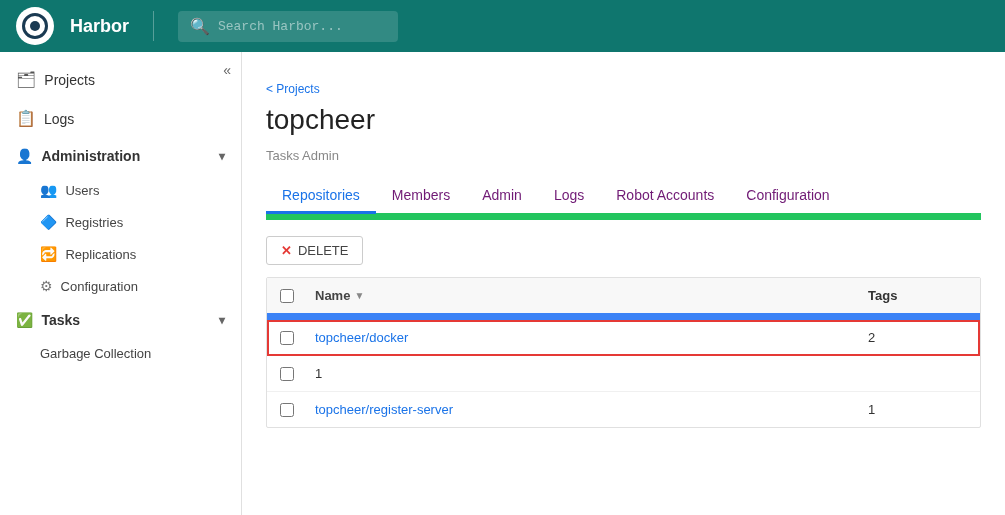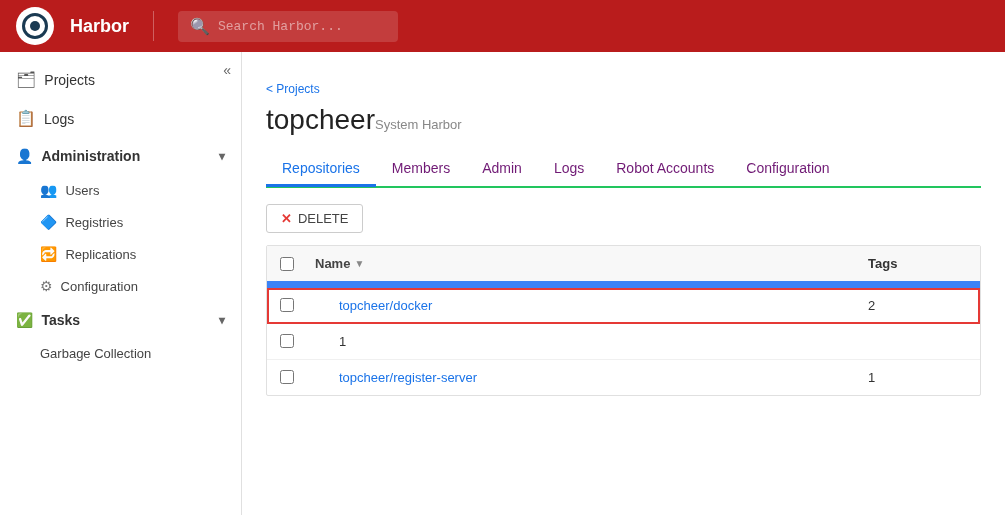--- a/index.html
+++ b/index.html
@@ -1,21 +1,21 @@
 <!DOCTYPE html>
 <html><head>
   <meta charset="utf-8">
   <style>
     * { box-sizing: border-box; margin: 0; padding: 0; font-family: Arial, sans-serif; }
 
     body { background: #f5f5f5; width: 1005px; height: 515px; overflow: hidden; }
 
     
     .topnav {
-      background: #b91c1c;
+      background: #0f766e;
       height: 52px;
       display: flex;
       align-items: center;
       padding: 0 16px;
       gap: 16px;
     }
     .logo-circle {
       width: 38px; height: 38px;
       border-radius: 50%;
       background: #fff;
@@ -126,34 +126,36 @@
       overflow-y: auto;
     }
     .breadcrumb {
       font-size: 12px;
       color: #1a73e8;
       margin-bottom: 8px;
       cursor: pointer;
     }
     .project-header {
       display: flex; align-items: baseline;
+      gap: 12px;
       margin-bottom: 16px;
+      flex-direction: column;
     }
     .project-name {
       font-size: 28px;
       font-weight: 400;
       color: #222;
     }
     .project-role {
       font-size: 13px;
       color: #888;
     }
     .tabs {
       display: flex;
-      border-bottom: 2px solid #22c55e;
+      border-bottom: 7px solid #22c55e;
       margin-bottom: 16px;
       gap: 0;
     }
     .tab {
       padding: 8px 16px;
       font-size: 14px;
       cursor: pointer;
       color: #701a75;
       border-bottom: 3px solid transparent;
       margin-bottom: -1px;
@@ -196,22 +198,21 @@
       font-weight: 600;
       color: #444;
     }
     .col-check { width: 40px; padding: 10px; display: flex; align-items: center; justify-content: center; }
     .col-name { flex: 1; padding: 10px 8px; display: flex; align-items: center; gap: 4px; }
     .col-tags { width: 120px; padding: 10px 8px; }
     .table-row {
       display: flex;
       border-bottom: 1px solid #f0f0f0;
       font-size: 13px;
-      align-items: flex-start;
-      gap: 24px;
+      align-items: center;
     }
     .table-row:last-child { border-bottom: none; }
     .table-row.highlighted {
       outline: 2px solid #e53935;
       outline-offset: -2px;
     }
     .table-row .col-name a {
       color: #1a73e8;
       text-decoration: none;
     }
@@ -286,21 +287,21 @@
         <span>Garbage Collection</span>
       </div>
     </div>
   </div>
 
   <div class="main">
     <div class="breadcrumb">&lt; Projects</div>
 
     <div class="project-header">
       <span class="project-name">topcheer</span>
-      <span class="project-role">System Harbor</span>
+      <span class="project-role">Tasks Admin</span>
     </div>
 
     <div class="tabs">
       <div class="tab active">Repositories</div>
       <div class="tab">Members</div>
       <div class="tab">Admin</div>
       <div class="tab">Logs</div>
       <div class="tab">Robot Accounts</div>
       <div class="tab">Configuration</div>
     </div>

